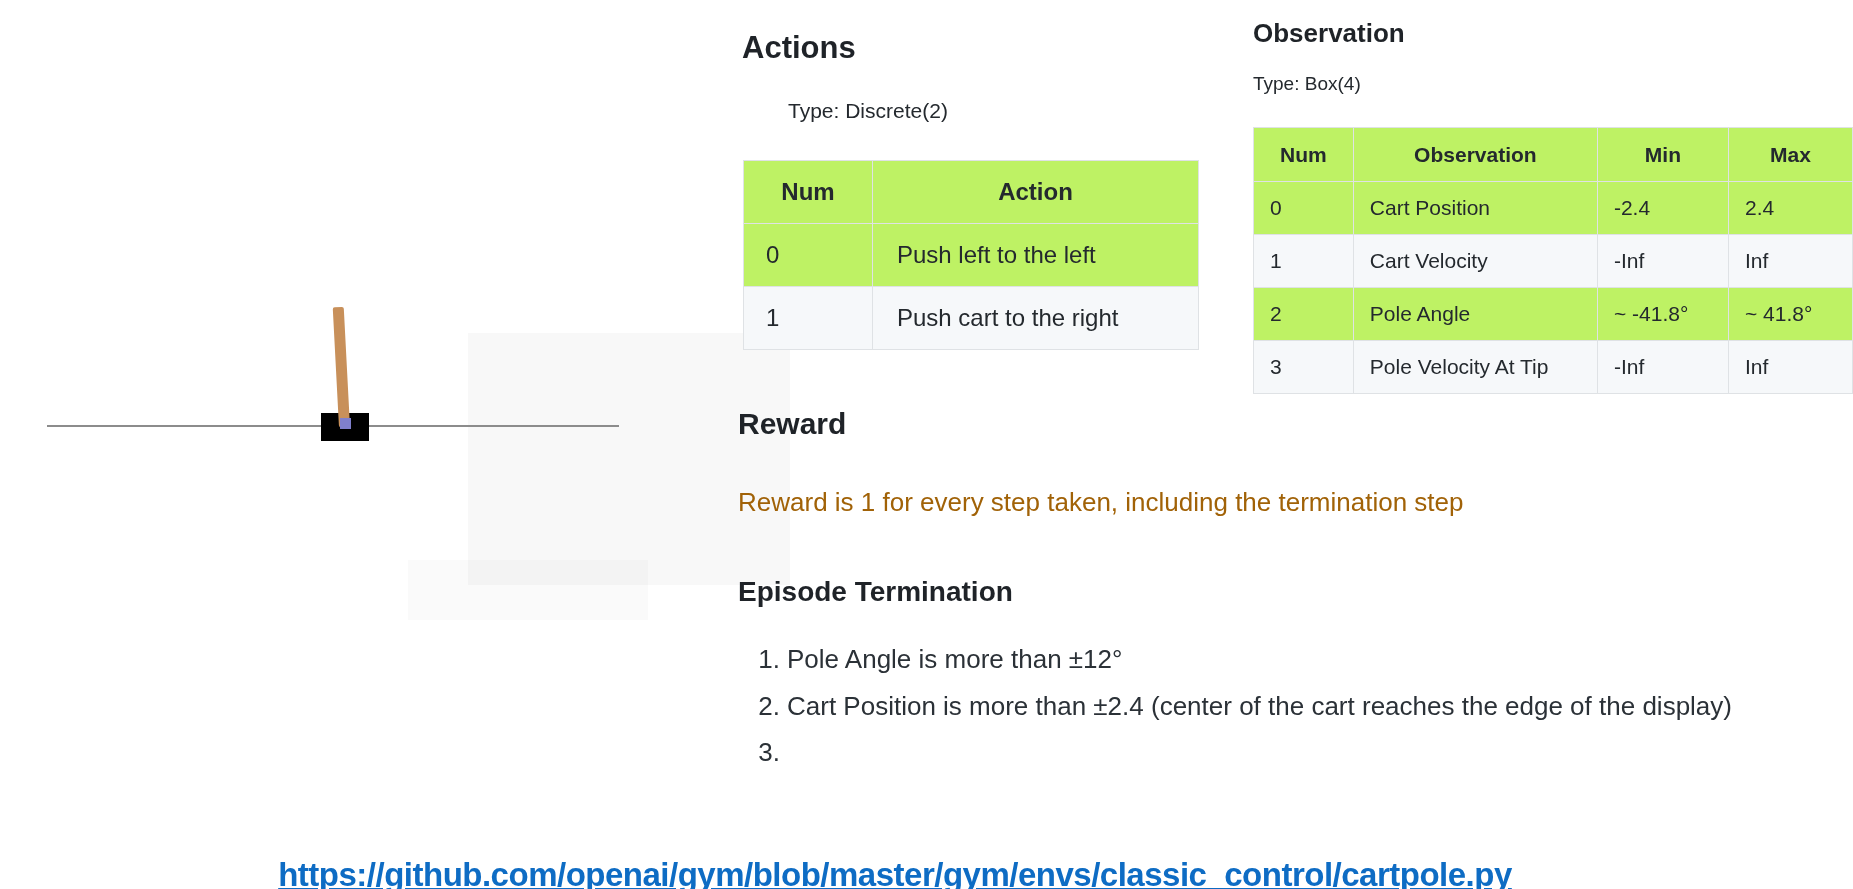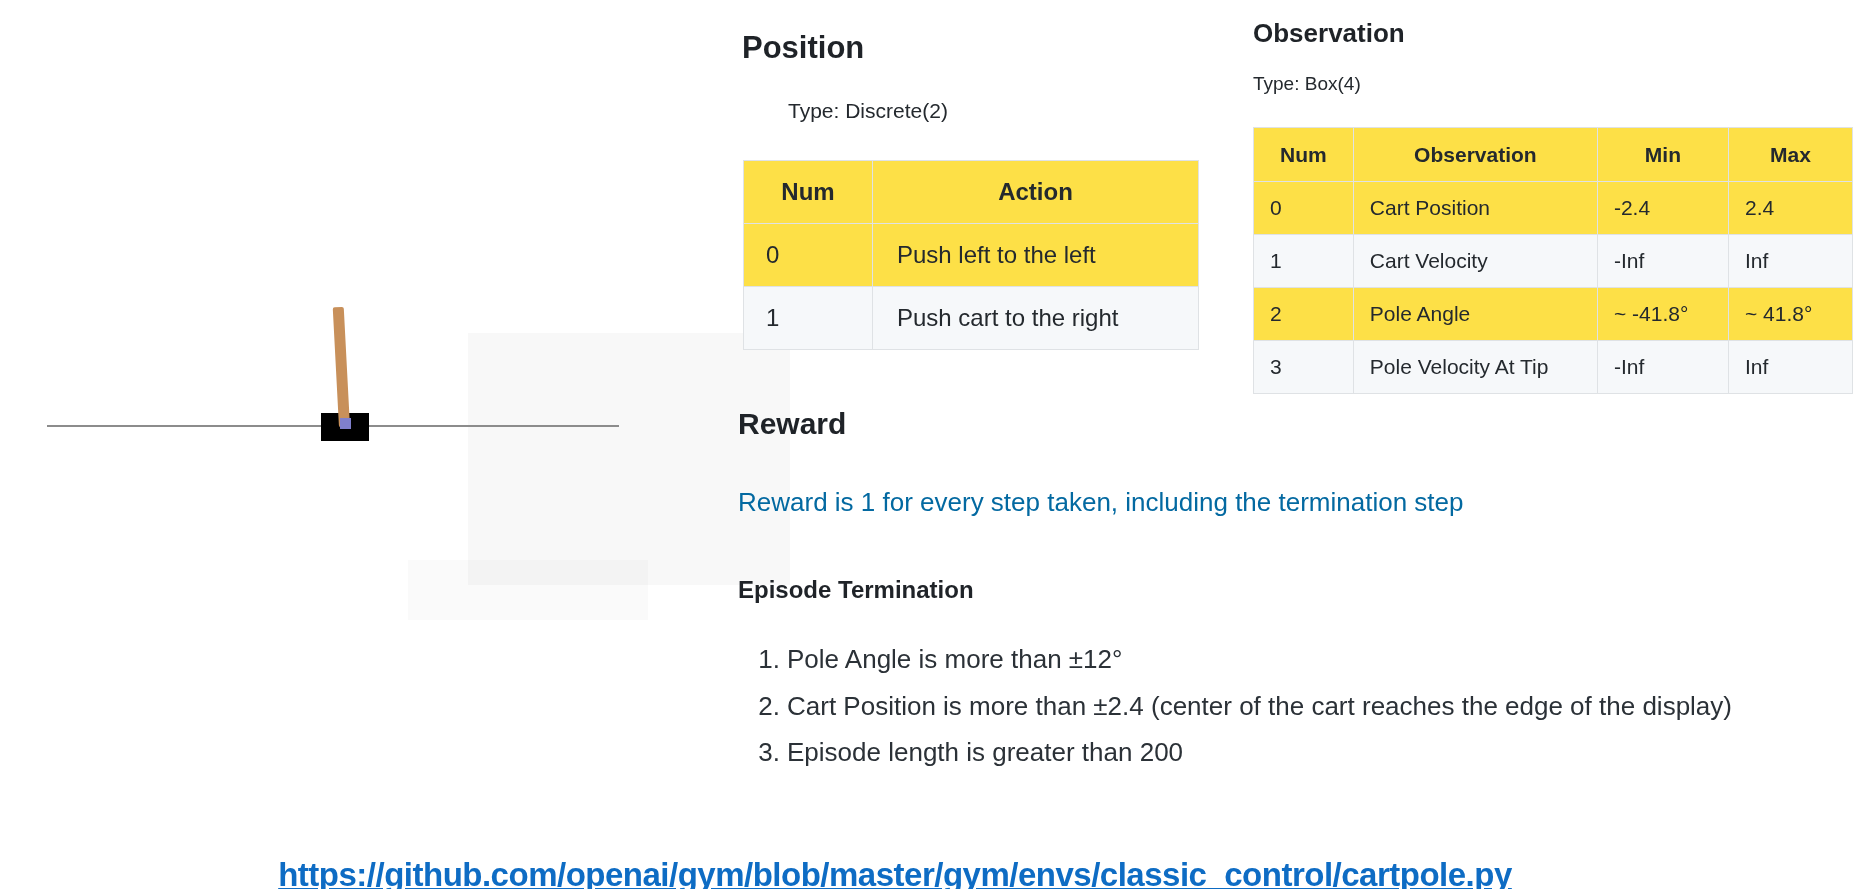--- a/index.html
+++ b/index.html
@@ -16,25 +16,25 @@
   .cart { left:321px; top:413px; width:48px; height:28px; background:#000000; }
   .pole { left:339px; top:307px; width:11px; height:120px; background:#c8905a; transform:rotate(-3deg); transform-origin:50% 100%; border-radius:2px; }
   .axle { left:340px; top:418px; width:11px; height:11px; background:#7f7fcc; }
 
   
   .h-actions  { left:742px; top:30px;  font-size:31px; font-weight:bold; color:#1f2328; }
   .t-actions  { left:742px; top:99px;  font-size:21px; color:#24292e;margin-left:46px; }
   .h-obs      { left:1253px; top:18px; font-size:26px; font-weight:bold; color:#1f2328; }
   .t-obs      { left:1253px; top:73px; font-size:19px; color:#24292e; }
   .h-reward   { left:738px; top:407px; font-size:30px; font-weight:bold; color:#1f2328; }
-  .p-reward   { left:738px; top:487px; font-size:26px; color:#0369a1; white-space:nowrap; }
-  .h-term     { left:738px; top:576px; font-size:24px; font-weight:bold; color:#1f2328; }
+  .p-reward   { left:738px; top:487px; font-size:26px; color:#a16207; white-space:nowrap; }
+  .h-term     { left:738px; top:576px; font-size:28px; font-weight:bold; color:#1f2328; }
 
   
-  table { border-collapse:collapse; background:#fde047; }
+  table { border-collapse:collapse; background:#bef264; }
   th, td { border:1px solid #dfe2e5; vertical-align:middle; white-space:nowrap; }
   th { font-weight:bold; text-align:center; }
 
   .actions-table { left:743px; top:160px; font-size:24px; }
   .actions-table th, .actions-table td { height:60px; }
   .actions-table .c-num { width:105px; }
   .actions-table .c-act { width:300px; }
   .actions-table td.c-num { padding-left:22px; text-align:left; }
   .actions-table td.c-act { padding-left:24px; text-align:left; }
   .actions-table tbody tr:nth-child(2) { background:#f6f8fa; }
@@ -68,21 +68,21 @@
   <div class="abs artifact-region"></div>
   <div class="abs artifact-region2"></div>
 
   <div>
     <div class="abs track-line"></div>
     <div class="abs cart"></div>
     <div class="abs pole"></div>
     <div class="abs axle"></div>
   </div>
 
-  <div class="abs h-actions">Position</div>
+  <div class="abs h-actions">Actions</div>
   <div class="abs t-actions">Type: Discrete(2)</div>
   <table class="abs actions-table">
     <thead>
       <tr>
         <th class="c-num">Num</th>
         <th class="c-act">Action</th>
       </tr>
     </thead>
     <tbody>
       <tr>
@@ -142,20 +142,19 @@
   <div class="et-item et-1">
     <span class="et-num">1.</span>
     <span class="et-text">Pole Angle is more than ±12°</span>
   </div>
   <div class="et-item et-2">
     <span class="et-num">2.</span>
     <span class="et-text">Cart Position is more than ±2.4 (center of the cart reaches the edge of the display)</span>
   </div>
   <div class="et-item et-3">
     <span class="et-num">3.</span>
-    <span class="et-text">Episode length is greater than 200</span>
   </div>
 
   <div class="abs src-link-wrap">
     <a href="#" class="src-link">https://github.com/openai/gym/blob/master/gym/envs/classic_control/cartpole.py</a>
   </div>
 
 </div>
 
 </body></html>

